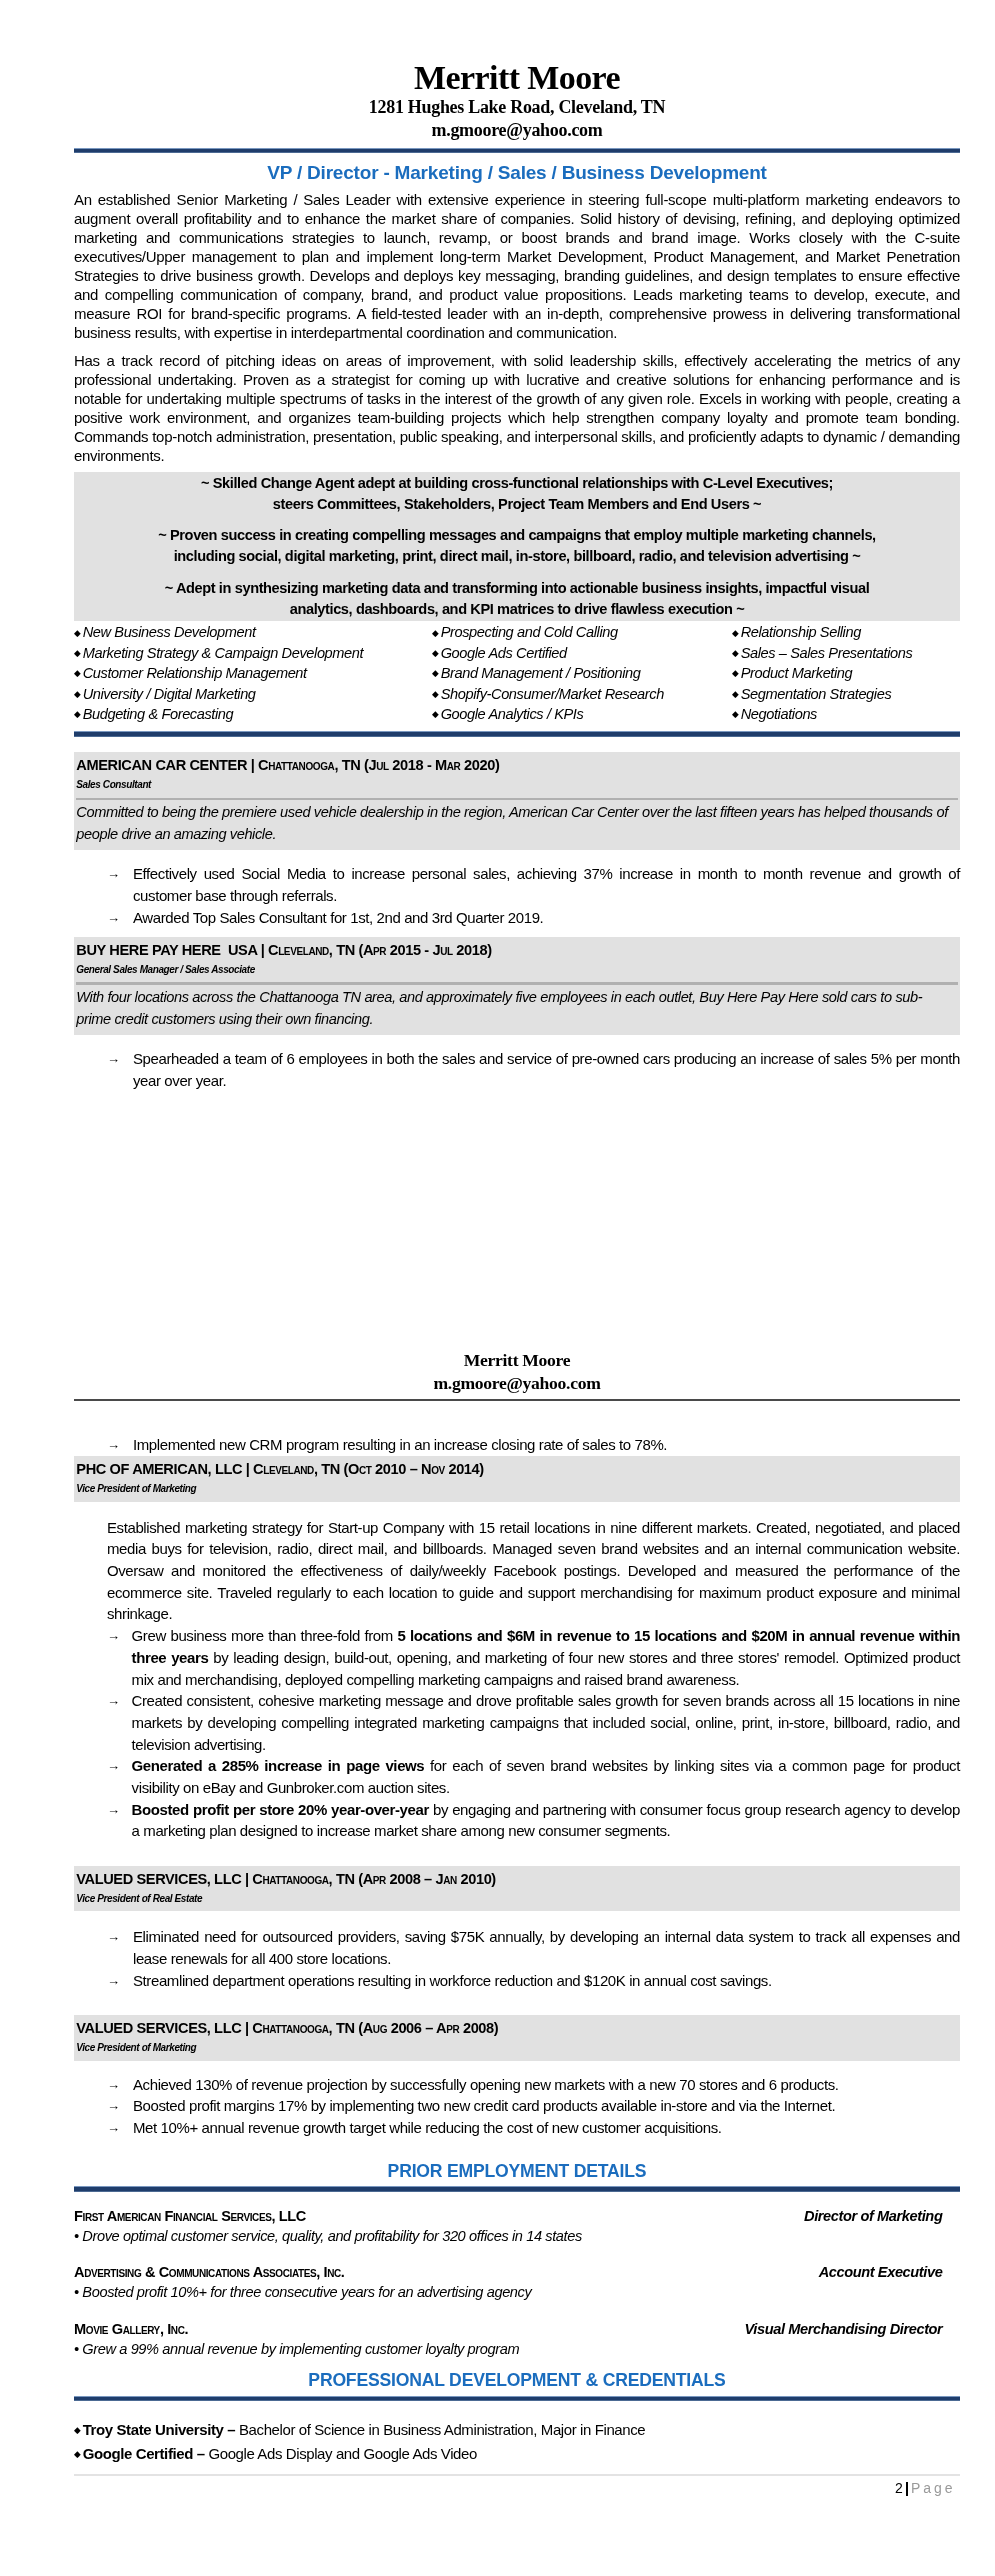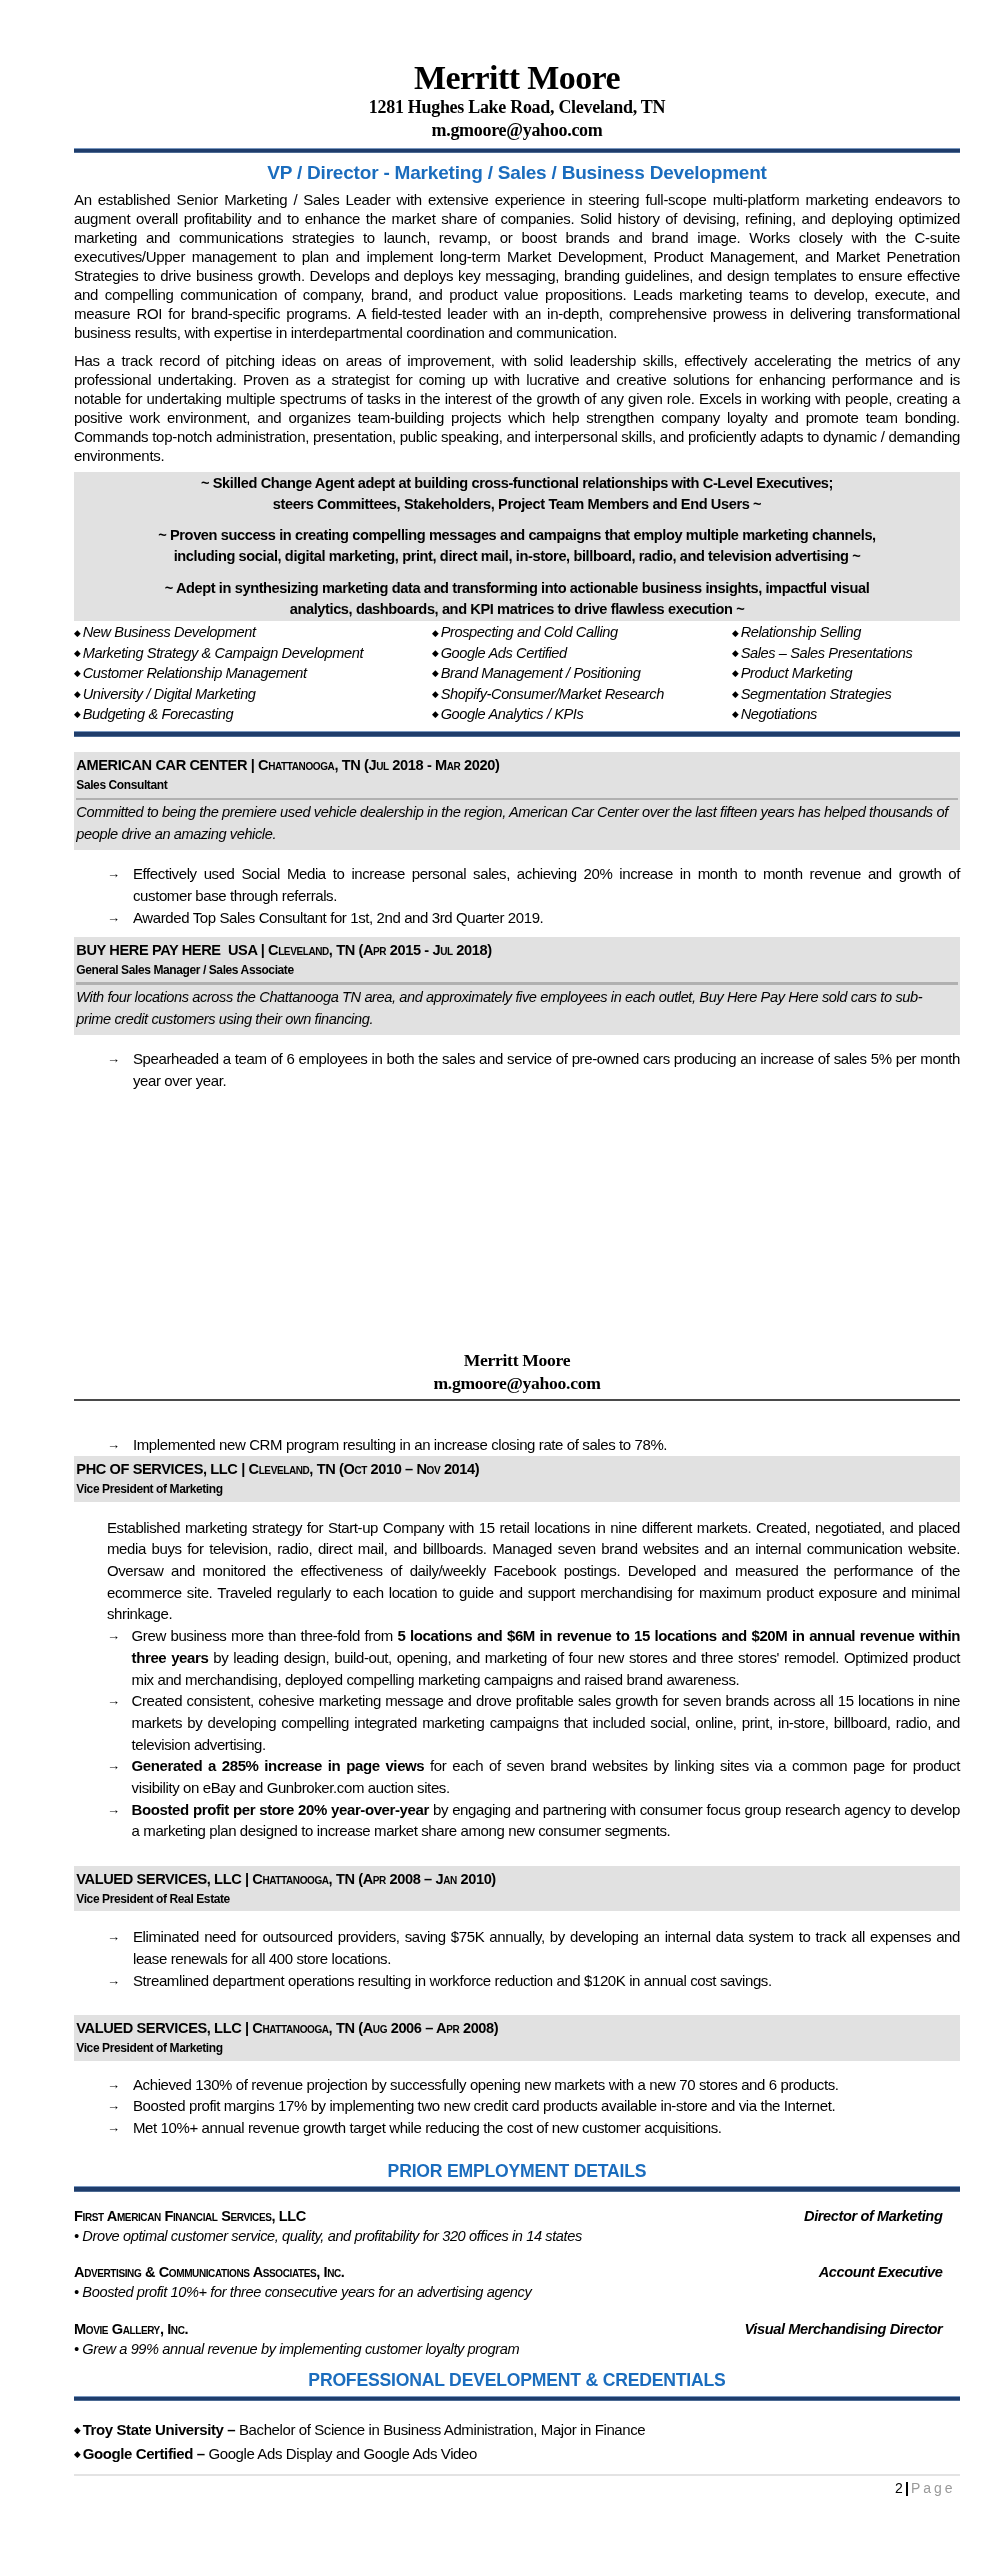--- a/index.html
+++ b/index.html
@@ -23,21 +23,21 @@
   .callout { text-align: center; font-weight: bold; font-size: 14.6px; line-height: 21px; letter-spacing: -0.4px; padding: 0 3.5px; }
   .callout + .callout { margin-top: 10.5px; }
 
   .skills { display: grid; grid-template-columns: 358px 300px 228px; font-style: italic; font-size: 14.6px; line-height: 18.4px; letter-spacing: -0.4px; }
   .skills .col > div { white-space: nowrap; }
   .dia { font-size: 8.8px; font-style: normal; position: relative; top: -1.8px; margin-right: 2.3px; }
 
   .job-hdr { padding: 3.5px 2.3px 2.3px 2.3px; }
   .company { font-weight: bold; font-size: 14.6px; line-height: 20px; letter-spacing: -0.4px; }
   .sc { font-variant: small-caps; }
-  .role { font-weight: bold; font-size: 12px; line-height: 20px; letter-spacing: -0.4px; }
+  .role { font-weight: bold; font-style: italic; font-size: 10px; line-height: 20px; letter-spacing: -0.4px; }
   .divider-gray { height: 2.3px; background: #b0b0b0; margin: 2.3px 0 1.2px 0; }
   .desc { font-style: italic; font-size: 14.6px; line-height: 21.7px; letter-spacing: -0.4px; padding: 1.2px 2.3px 2.3px 2.3px; }
 
   ul.arrows { list-style: none; margin: 0; padding: 0; }
   ul.arrows li { position: relative; padding-left: 59px; font-size: 15px; line-height: 21.7px; letter-spacing: -0.4px; text-align: justify; }
   ul.arrows li .arr { position: absolute; left: 33px; top: 0; font-size: 13px; }
 
   .para-indent { padding-left: 33px; font-size: 15px; line-height: 21.7px; letter-spacing: -0.4px; text-align: justify; }
 
   .prior-row { display: flex; justify-content: space-between; align-items: baseline; padding-right: 17.6px; }
@@ -114,21 +114,21 @@
       <div class="job-hdr">
         <div class="company">
           <span>AMERICAN CAR CENTER</span> | <span class="sc">Chattanooga, TN (Jul 2018 - Mar 2020)</span>
         </div>
         <div class="role">Sales Consultant</div>
         <div class="divider-gray"></div>
         <div class="desc" style="padding-left:0;">Committed to being the premiere used vehicle dealership in the region, American Car Center over the last fifteen years has helped thousands of people drive an amazing vehicle.</div>
       </div>
     </div>
     <ul class="arrows" style="margin-top:13px;">
-      <li><span class="arr">→</span><span>Effectively used Social Media to increase personal sales, achieving 20% increase in month to month revenue and growth of customer base through referrals.</span></li>
+      <li><span class="arr">→</span><span>Effectively used Social Media to increase personal sales, achieving 37% increase in month to month revenue and growth of customer base through referrals.</span></li>
       <li><span class="arr">→</span><span>Awarded Top Sales Consultant for 1st, 2nd and 3rd Quarter 2019.</span></li>
     </ul>
   </div>
 
   <div style="margin-top:8.2px;">
     <div class="gray">
       <div class="job-hdr">
         <div class="company">
           <span style="white-space:pre;">BUY HERE PAY HERE  USA</span> | <span class="sc">Cleveland, TN (Apr 2015 - Jul 2018)</span>
         </div>
@@ -151,21 +151,21 @@
   <div class="rule-dark" style="margin-top:3.5px;"></div>
 
   <ul class="arrows" style="margin-top:33px;">
     <li><span class="arr">→</span><span>Implemented new CRM program resulting in an increase closing rate of sales to 78%.</span></li>
   </ul>
 
   <div>
     <div class="gray">
       <div class="job-hdr">
         <div class="company">
-          <span>PHC OF SERVICES, LLC</span> | <span class="sc">Cleveland, TN (Oct 2010 – Nov 2014)</span>
+          <span>PHC OF AMERICAN, LLC</span> | <span class="sc">Cleveland, TN (Oct 2010 – Nov 2014)</span>
         </div>
         <div class="role">Vice President of Marketing</div>
       </div>
     </div>
     <div class="para-indent" style="margin-top:15px;">Established marketing strategy for Start-up Company with 15 retail locations in nine different markets. Created, negotiated, and placed media buys for television, radio, direct mail, and billboards. Managed seven brand websites and an internal communication website. Oversaw and monitored the effectiveness of daily/weekly Facebook postings. Developed and measured the performance of the ecommerce site. Traveled regularly to each location to guide and support merchandising for maximum product exposure and minimal shrinkage.</div>
     <ul class="arrows" style="padding-left:33px;">
       <li style="padding-left:24.6px;"><span class="arr" style="left:0;">→</span><span>Grew business more than three-fold from </span><b>5 locations and $6M in revenue to 15 locations and $20M in annual revenue within three years</b><span> by leading design, build-out, opening, and marketing of four new stores and three stores' remodel. Optimized product mix and merchandising, deployed compelling marketing campaigns and raised brand awareness.</span></li>
       <li style="padding-left:24.6px;"><span class="arr" style="left:0;">→</span><span>Created consistent, cohesive marketing message and drove profitable sales growth for seven brands across all 15 locations in nine markets by developing compelling integrated marketing campaigns that included social, online, print, in-store, billboard, radio, and television advertising.</span><b></b><span></span></li>
       <li style="padding-left:24.6px;"><span class="arr" style="left:0;">→</span><span></span><b>Generated a 285% increase in page views</b><span> for each of seven brand websites by linking sites via a common page for product visibility on eBay and Gunbroker.com auction sites.</span></li>
       <li style="padding-left:24.6px;"><span class="arr" style="left:0;">→</span><span></span><b>Boosted profit per store 20% year-over-year</b><span> by engaging and partnering with consumer focus group research agency to develop a marketing plan designed to increase market share among new consumer segments.</span></li>

